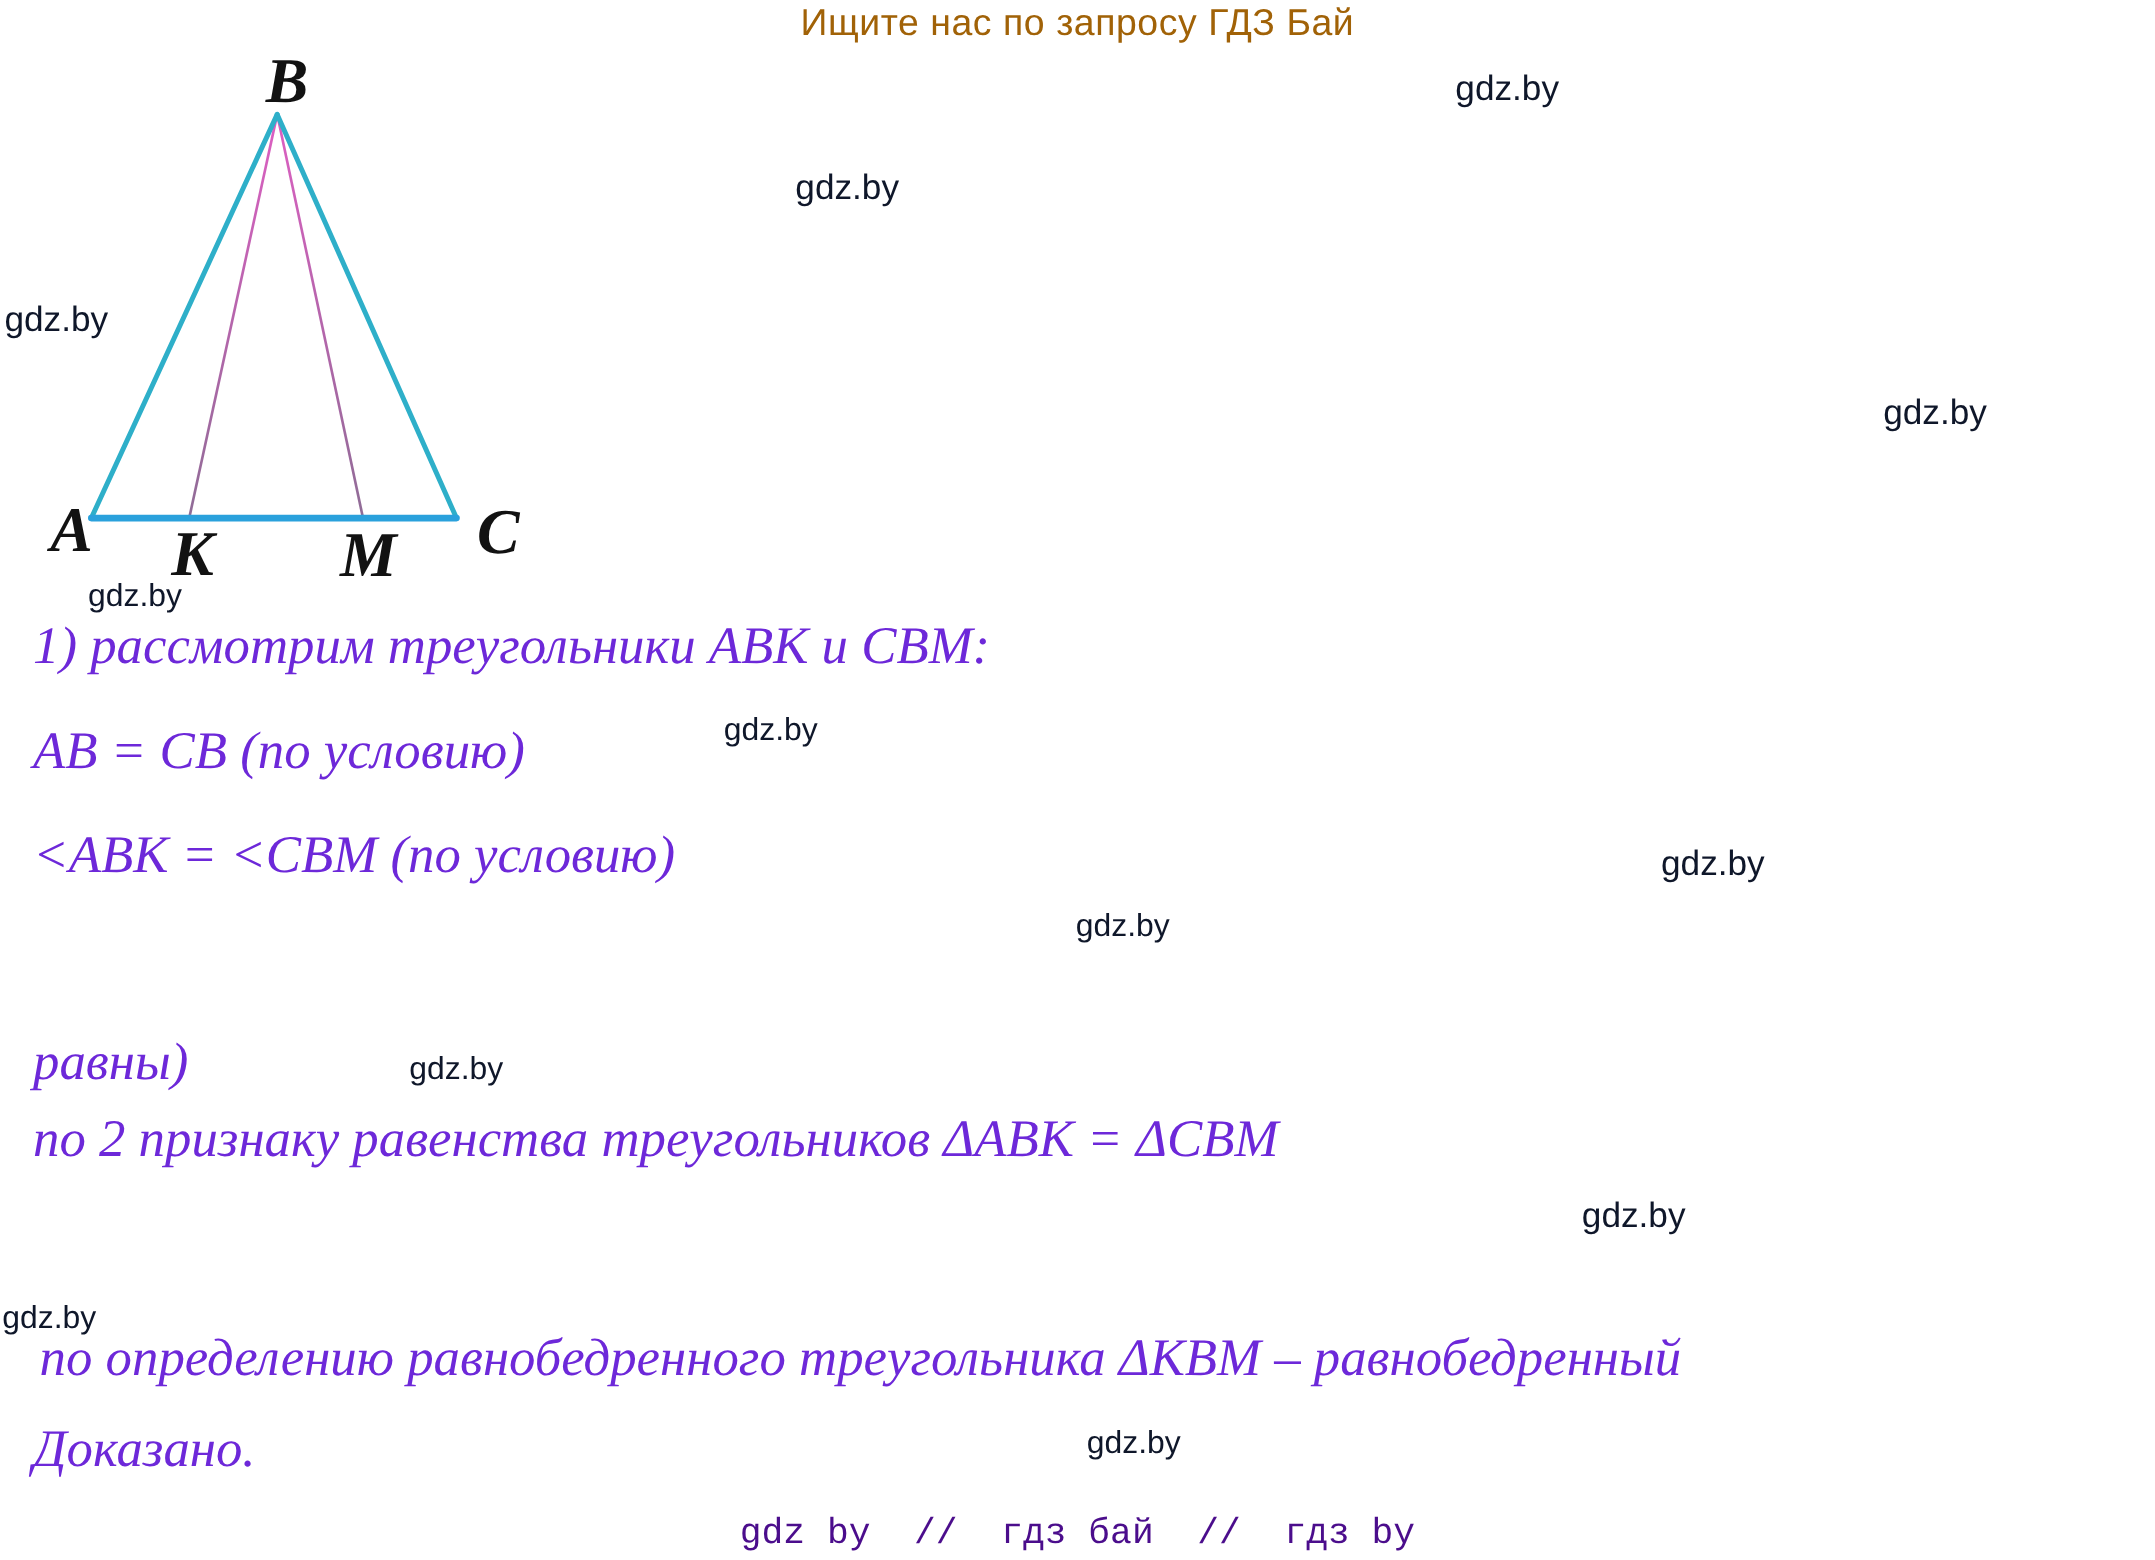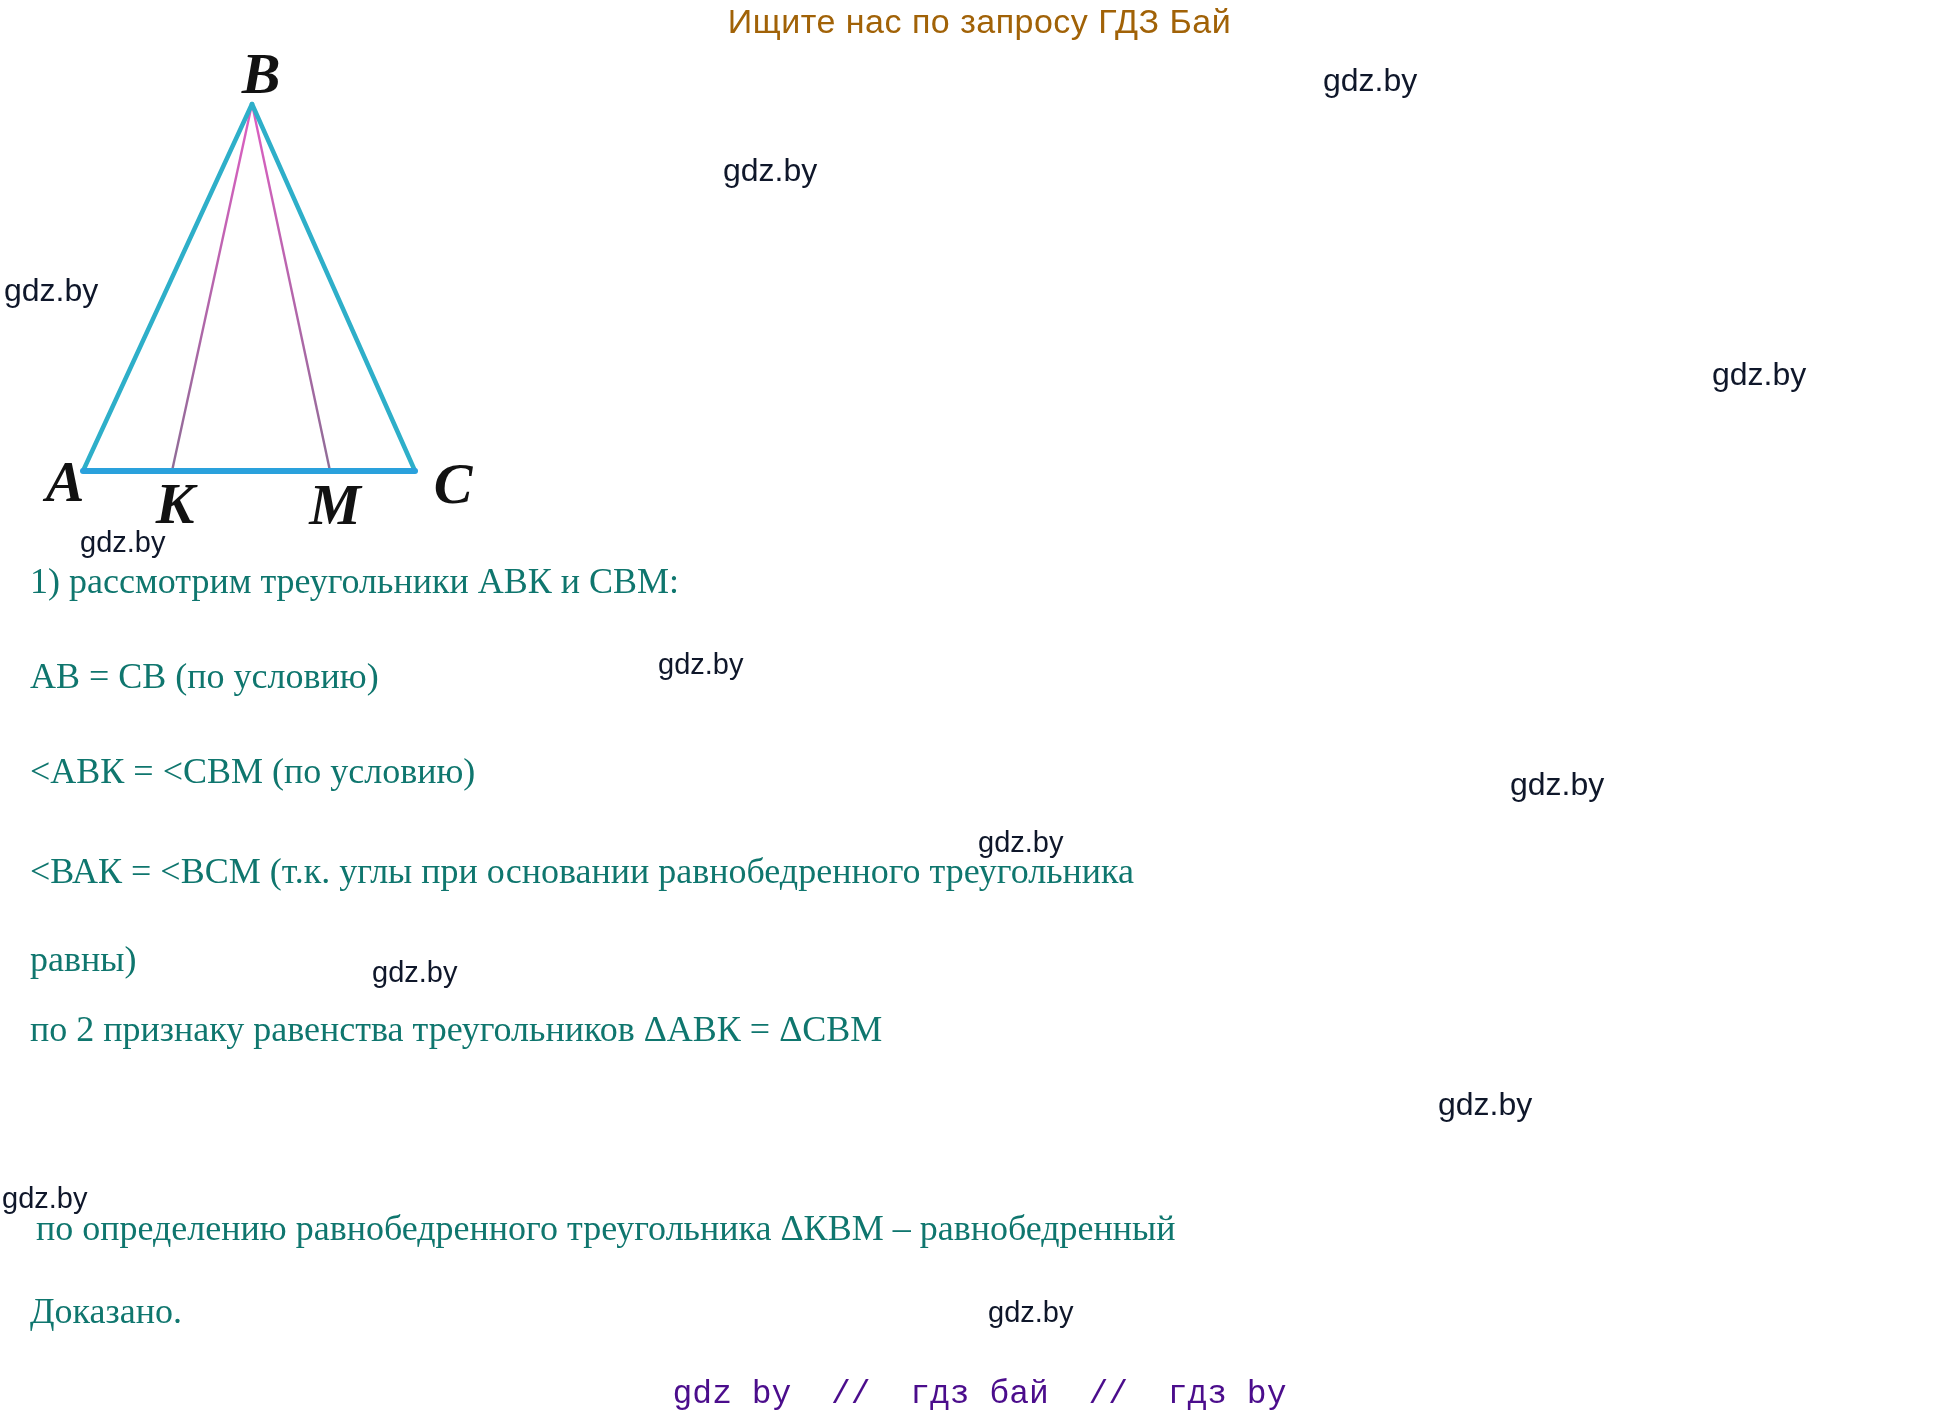--- a/index.html
+++ b/index.html
@@ -17,22 +17,23 @@
   }
   .wm {
     position:absolute;
     font-family:"Liberation Sans", sans-serif;
     font-size:32px; color:#0f172a; white-space:nowrap;
   }
   .wm.sm { font-size:29px; }
   .pline {
     position:absolute; left:30px;
     font-family:"Liberation Serif", serif;
-    font-size:36px; color:#0f766e; white-space:nowrap;
+    font-size:48px; color:#6d28d9; white-space:nowrap;
     line-height:1.1;
+    font-style:italic;
   }
   .diagram { position:absolute; left:0; top:40px; }
   .diagram text {
     font-family:"Liberation Serif", serif;
     font-style:italic; font-weight:700;
     font-size:58px; fill:#121212;
   }
   .footer {
     position:absolute; top:1376px; left:0; right:0;
     text-align:center; white-space:pre;
@@ -75,21 +76,20 @@
   <span class="wm" style="left:1510px; top:766px;">gdz.by</span>
   <span class="wm sm" style="left:978px;  top:826px;">gdz.by</span>
   <span class="wm sm" style="left:372px;  top:956px;">gdz.by</span>
   <span class="wm" style="left:1438px; top:1086px;">gdz.by</span>
   <span class="wm sm" style="left:2px;    top:1182px;">gdz.by</span>
   <span class="wm sm" style="left:988px;  top:1296px;">gdz.by</span>
 
   <div class="pline" style="top:562px;">1) рассмотрим треугольники АВК и СВМ:</div>
   <div class="pline" style="top:657px;">АВ = СВ (по условию)</div>
   <div class="pline" style="top:752px;">&lt;АВК = &lt;СВМ (по условию)</div>
-  <div class="pline" style="top:852px;">&lt;ВАК = &lt;ВСМ (т.к. углы при основании равнобедренного треугольника</div>
   <div class="pline" style="top:912px;margin-top:28px;">равны)</div>
   <div class="pline" style="top:1010px;">по 2 признаку равенства треугольников ΔАВК = ΔСВМ</div>
   <div class="pline" style="top:1209px; left:36px;">по определению равнобедренного треугольника ΔКВМ – равнобедренный</div>
   <div class="pline" style="top:1292px;">Доказано.</div>
 
   <div class="footer">gdz by  //  гдз бай  //  гдз by</div>
 
 </div>
 
 </body></html>

